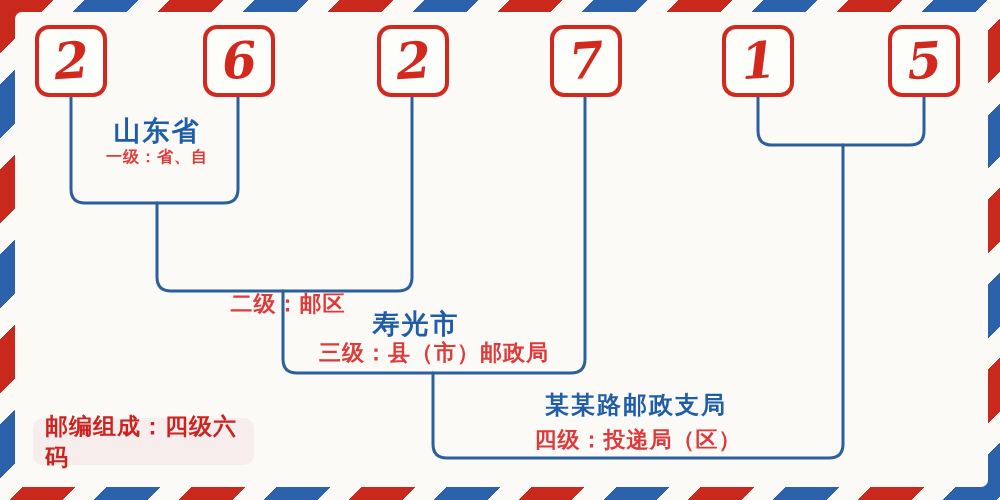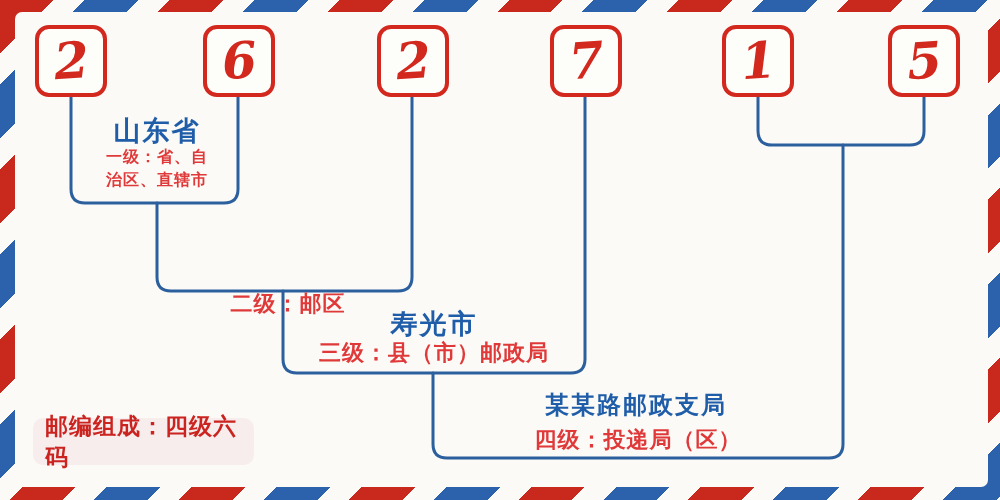--- a/index.html
+++ b/index.html
@@ -71,26 +71,25 @@
   <div class="digit-box" style="left:722px;">
     <span class="digit">1</span>
   </div>
   <div class="digit-box" style="left:888px;">
     <span class="digit">5</span>
   </div>
 
   <div class="lbl blue-big" style="left:157px;top:113px;">山东省</div>
   <div class="lbl red-lab two-line" style="left:157px;top:145px;">
     <div>一级：省、自</div>
-    <div>治区、直辖市</div>
   </div>
 
   <div class="lbl red-lab2" style="left:288px;top:254px;margin-top:35px;">二级：邮区</div>
 
-  <div class="lbl blue-big" style="left:434px;top:306px;">寿光市</div>
+  <div class="lbl blue-big" style="left:416px;top:306px;">寿光市</div>
   <div class="lbl red-lab2" style="left:434px;top:338px;">三级：县（市）邮政局</div>
 
 
   <div class="lbl red-lab2" style="left:638px;top:425px;">四级：投递局（区）</div>
   <div class="lbl blue-mid" style="left:636px;top:389px;">某某路邮政支局</div>
 
   <div class="footer-box">
     <span class="footer-text">邮编组成：四级六码</span>
   </div>
 </div>

